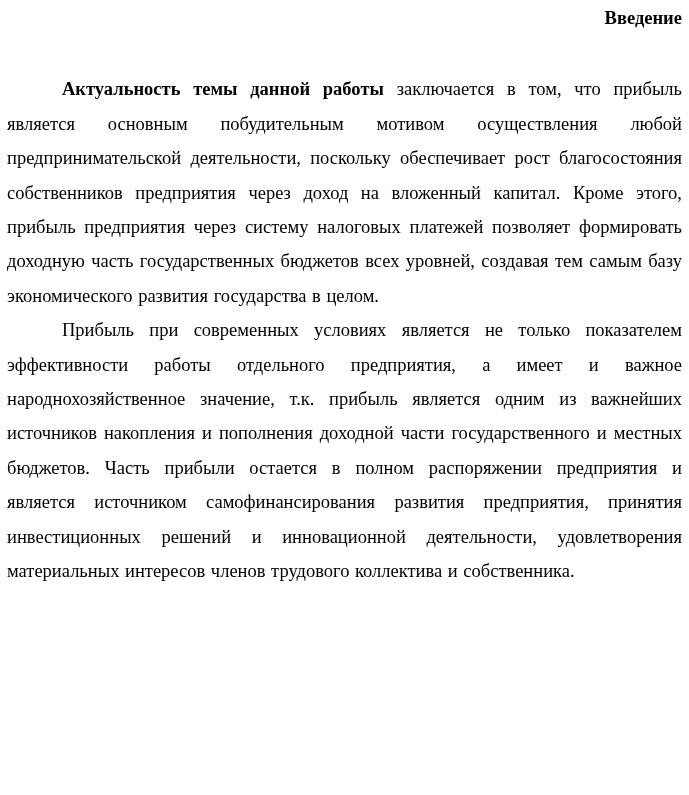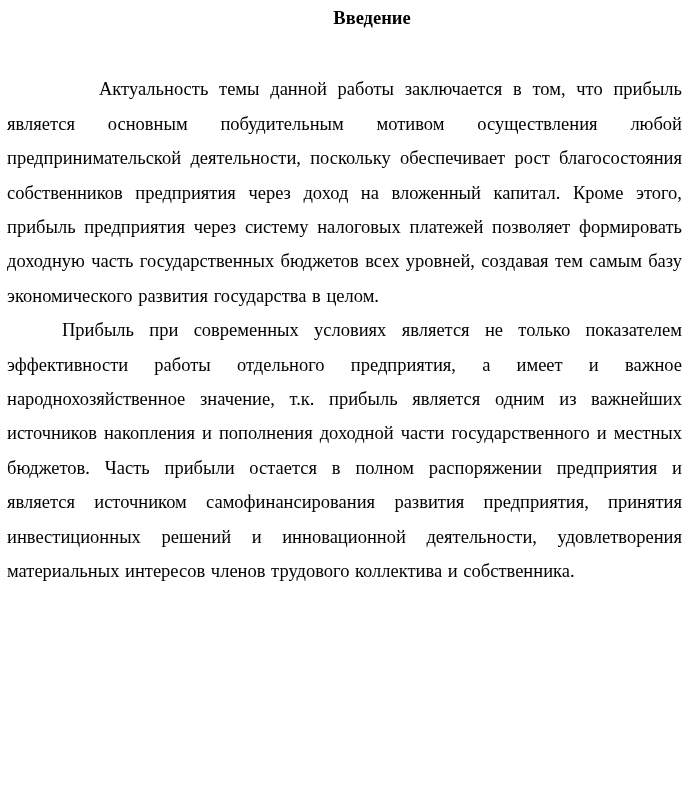--- a/index.html
+++ b/index.html
@@ -20,33 +20,32 @@
     height: 795px;
     padding: 1px 7px 0 7px;
     background: #ffffff;
   }
   .doc-title {
     font-size: 18.5px;
     font-weight: bold;
     line-height: 34.4px;
     text-indent: 55px;
     margin: 0 0 37px 0;
-    text-align: center;
+    text-align: right;
   }
   .para {
     font-size: 18.5px;
     line-height: 34.4px;
     text-align: justify;
     text-indent: 55px;
     margin: 0;
     word-spacing: 1px;
   }
   .para .lead {
-    font-weight: normal;
-    margin-left: 37px;
+    font-weight: bold;
   }
 </style>
 </head>
 <body>
 
 <div class="page">
   <h1 class="doc-title">Введение</h1>
 
   <p class="para"><span class="lead">Актуальность темы данной работы</span><span> заключается в том, что прибыль является основным побудительным мотивом осуществления любой предпринимательской деятельности, поскольку обеспечивает рост благосостояния собственников предприятия через доход на вложенный капитал. Кроме этого, прибыль предприятия через систему налоговых платежей позволяет формировать доходную часть государственных бюджетов всех уровней, создавая тем самым базу экономического развития государства в целом.</span></p>
 

